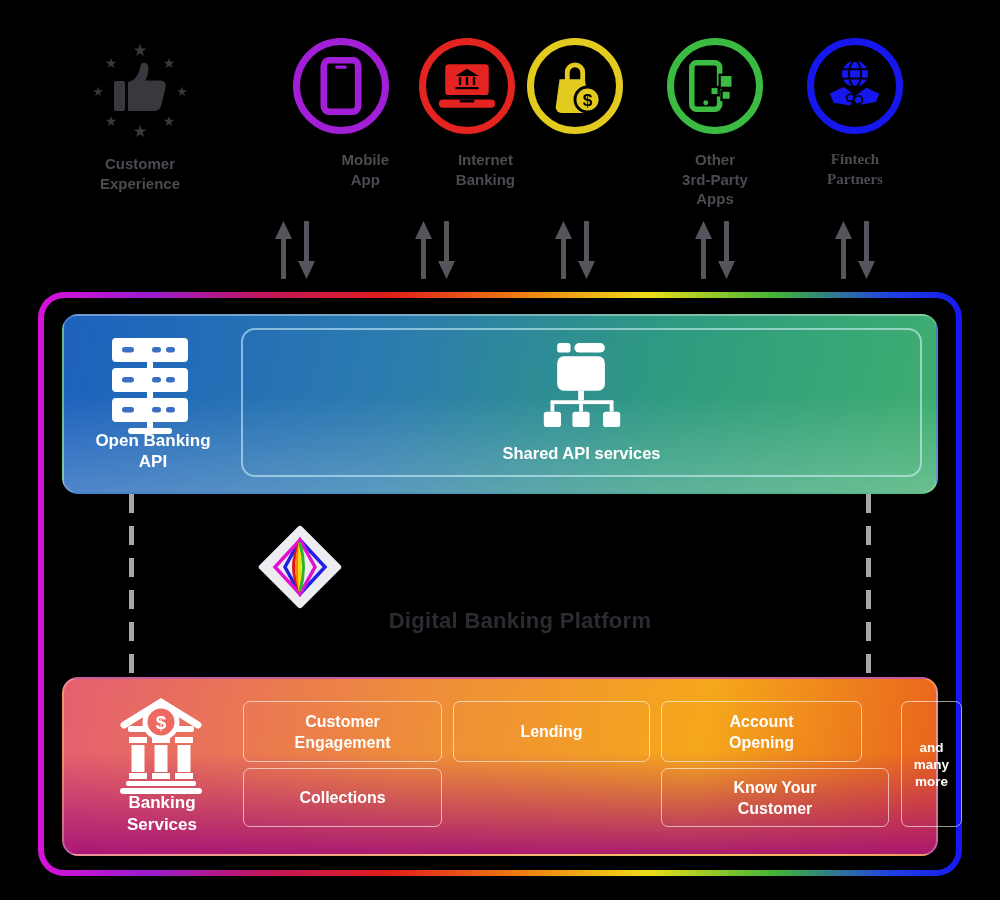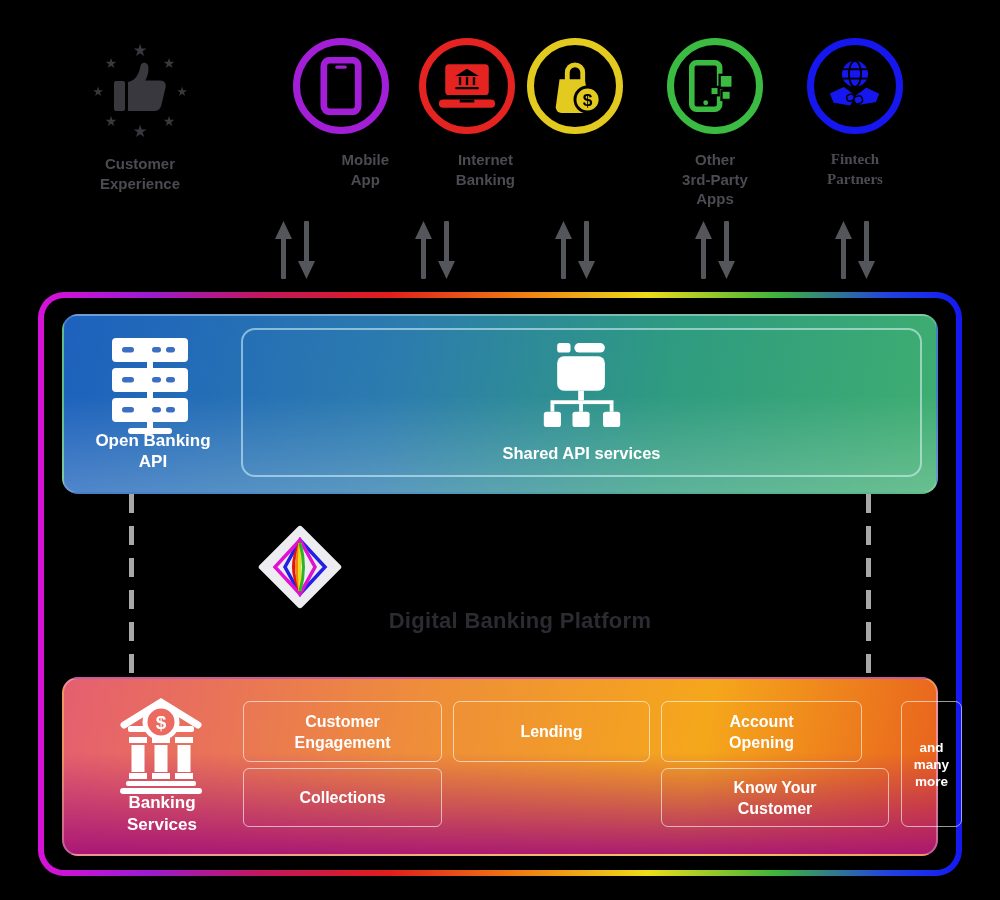--- a/index.html
+++ b/index.html
@@ -54,21 +54,21 @@
   .bank-icon{position:absolute;left:52px;top:16px;}
   .svc-label{position:absolute;left:18px;top:113px;width:160px;text-align:center;color:#fff;
              font-size:17px;font-weight:bold;line-height:22px;white-space:pre-line;}
   .svc-box{position:absolute;box-sizing:border-box;border:1.5px solid rgba(255,255,255,0.6);
            border-radius:7px;display:flex;align-items:center;justify-content:center;
            color:#fff;font-size:16px;font-weight:bold;line-height:21px;
            text-align:center;white-space:pre-line;}
   .box-ce{left:179px;top:22px;width:199px;height:61px;}
   .box-lend{left:389px;top:22px;width:197px;height:61px;}
   .box-ao{left:597px;top:22px;width:201px;height:61px;}
-  .box-coll{left:179px;top:89px;width:199px;height:59px;border-radius:6px;}
+  .box-coll{left:179px;top:89px;width:199px;height:59px;}
   .box-pay{left:389px;top:89px;width:197px;height:59px;}
   .box-kyc{left:597px;top:89px;width:228px;height:59px;}
   .box-more{left:806px;top:22px;width:61px;height:126px;font-size:13.5px;line-height:17px;margin-left:31px;}
 </style>
 </head>
 <body>
 
 <div class="canvas">
 
   <div class="ch-block" style="left:60px;">

